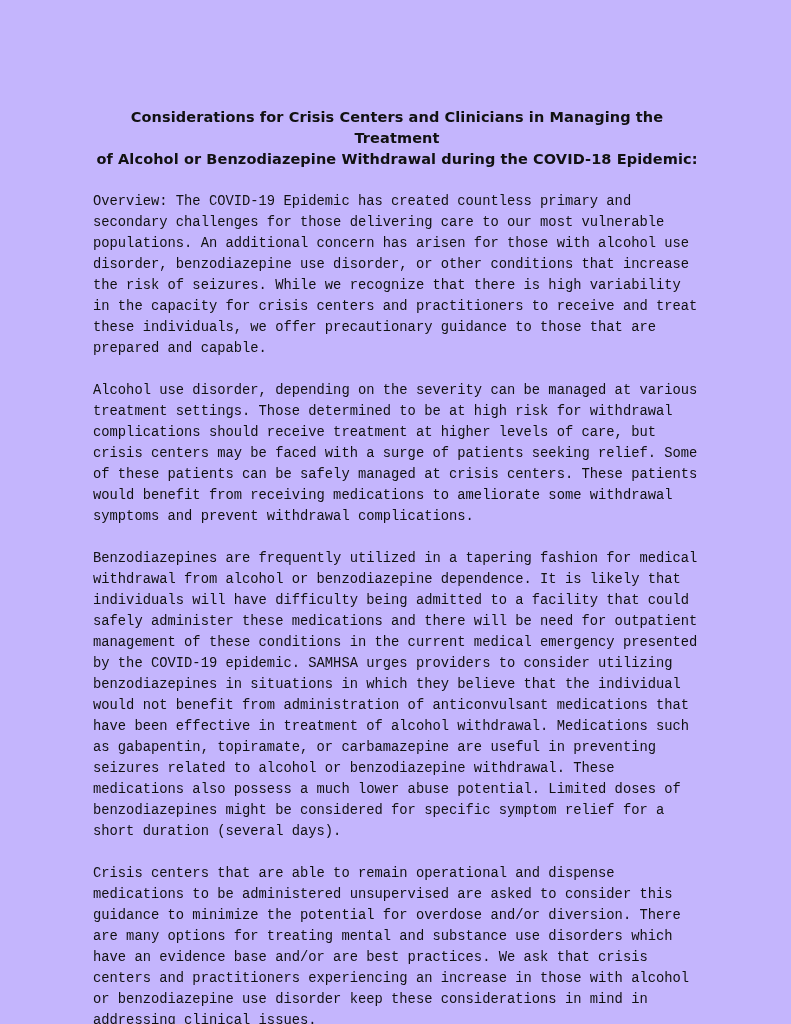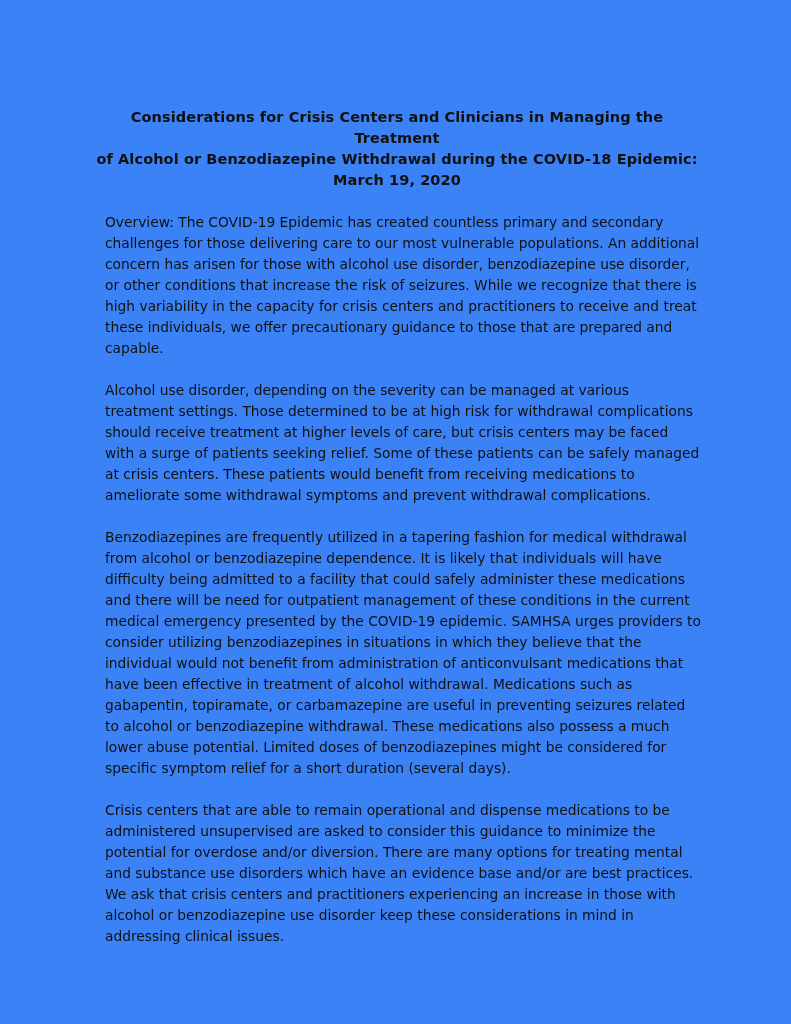--- a/index.html
+++ b/index.html
@@ -6,52 +6,52 @@
     margin: 0;
     padding: 0;
     background: #ffffff;
   }
   .page {
     position: relative;
     width: 791px;
     height: 1024px;
     margin: 0 auto;
     box-sizing: border-box;
-    background: #3b82f6;
+    background: #c4b5fd;
     padding: 107px 90px 0 93px;
     font-family: "DejaVu Sans", "Liberation Sans", sans-serif;
     color: #111111;
     overflow: hidden;
   }
   .doc-title {
     margin: 0 0 21px 0;
     font-size: 14.5px;
     font-weight: bold;
     line-height: 21px;
     text-align: center;
     letter-spacing: 0.1px;
   }
   .title-line {
     display: block;
   }
   .para {
-    margin: 0 0 21px 12px;
+    margin: 0 0 21px 0;
     font-size: 13.8px;
     line-height: 21px;
     text-align: left;
+    font-family: Liberation Mono, monospace;
   }
 </style>
 </head>
 <body>
 
 <div class="page">
   <h1 class="doc-title">
     <span class="title-line">Considerations for Crisis Centers and Clinicians in Managing the Treatment</span>
     <span class="title-line">of Alcohol or Benzodiazepine Withdrawal during the COVID-18 Epidemic:</span>
-    <span class="title-line">March 19, 2020</span>
   </h1>
 
   <p class="para">Overview: The COVID-19 Epidemic has created countless primary and secondary challenges for those delivering care to our most vulnerable populations. An additional concern has arisen for those with alcohol use disorder, benzodiazepine use disorder, or other conditions that increase the risk of seizures. While we recognize that there is high variability in the capacity for crisis centers and practitioners to receive and treat these individuals, we offer precautionary guidance to those that are prepared and capable.</p>
 
   <p class="para">Alcohol use disorder, depending on the severity can be managed at various treatment settings. Those determined to be at high risk for withdrawal complications should receive treatment at higher levels of care, but crisis centers may be faced with a surge of patients seeking relief. Some of these patients can be safely managed at crisis centers. These patients would benefit from receiving medications to ameliorate some withdrawal symptoms and prevent withdrawal complications.</p>
 
   <p class="para">Benzodiazepines are frequently utilized in a tapering fashion for medical withdrawal from alcohol or benzodiazepine dependence. It is likely that individuals will have difficulty being admitted to a facility that could safely administer these medications and there will be need for outpatient management of these conditions in the current medical emergency presented by the COVID-19 epidemic. SAMHSA urges providers to consider utilizing benzodiazepines in situations in which they believe that the individual would not benefit from administration of anticonvulsant medications that have been effective in treatment of alcohol withdrawal. Medications such as gabapentin, topiramate, or carbamazepine are useful in preventing seizures related to alcohol or benzodiazepine withdrawal. These medications also possess a much lower abuse potential. Limited doses of benzodiazepines might be considered for specific symptom relief for a short duration (several days).</p>
 
   <p class="para">Crisis centers that are able to remain operational and dispense medications to be administered unsupervised are asked to consider this guidance to minimize the potential for overdose and/or diversion. There are many options for treating mental and substance use disorders which have an evidence base and/or are best practices. We ask that crisis centers and practitioners experiencing an increase in those with alcohol or benzodiazepine use disorder keep these considerations in mind in addressing clinical issues.</p>
 </div>

